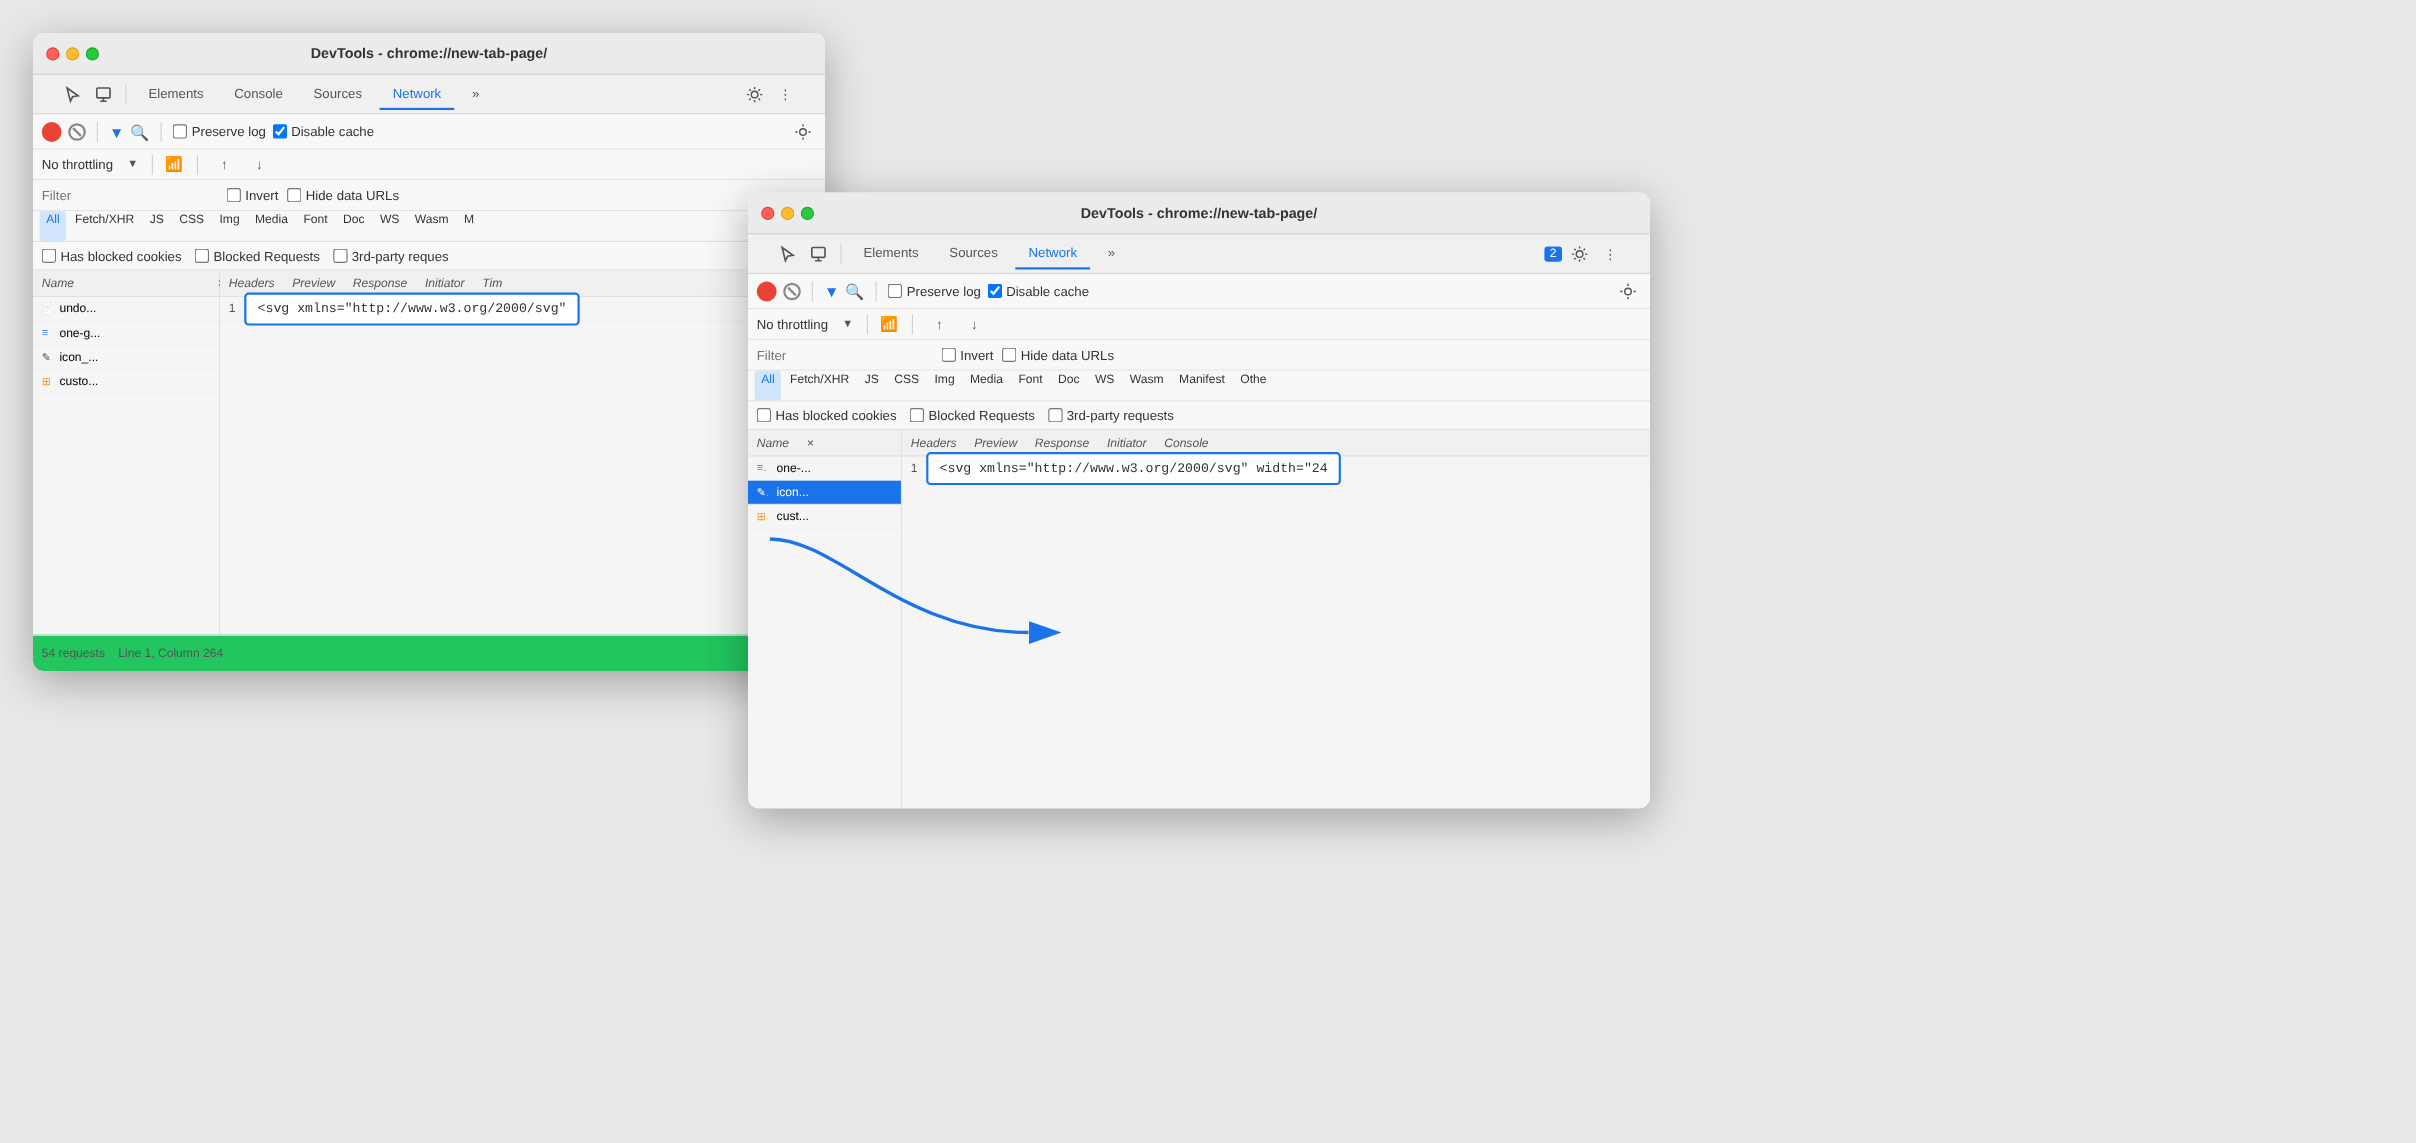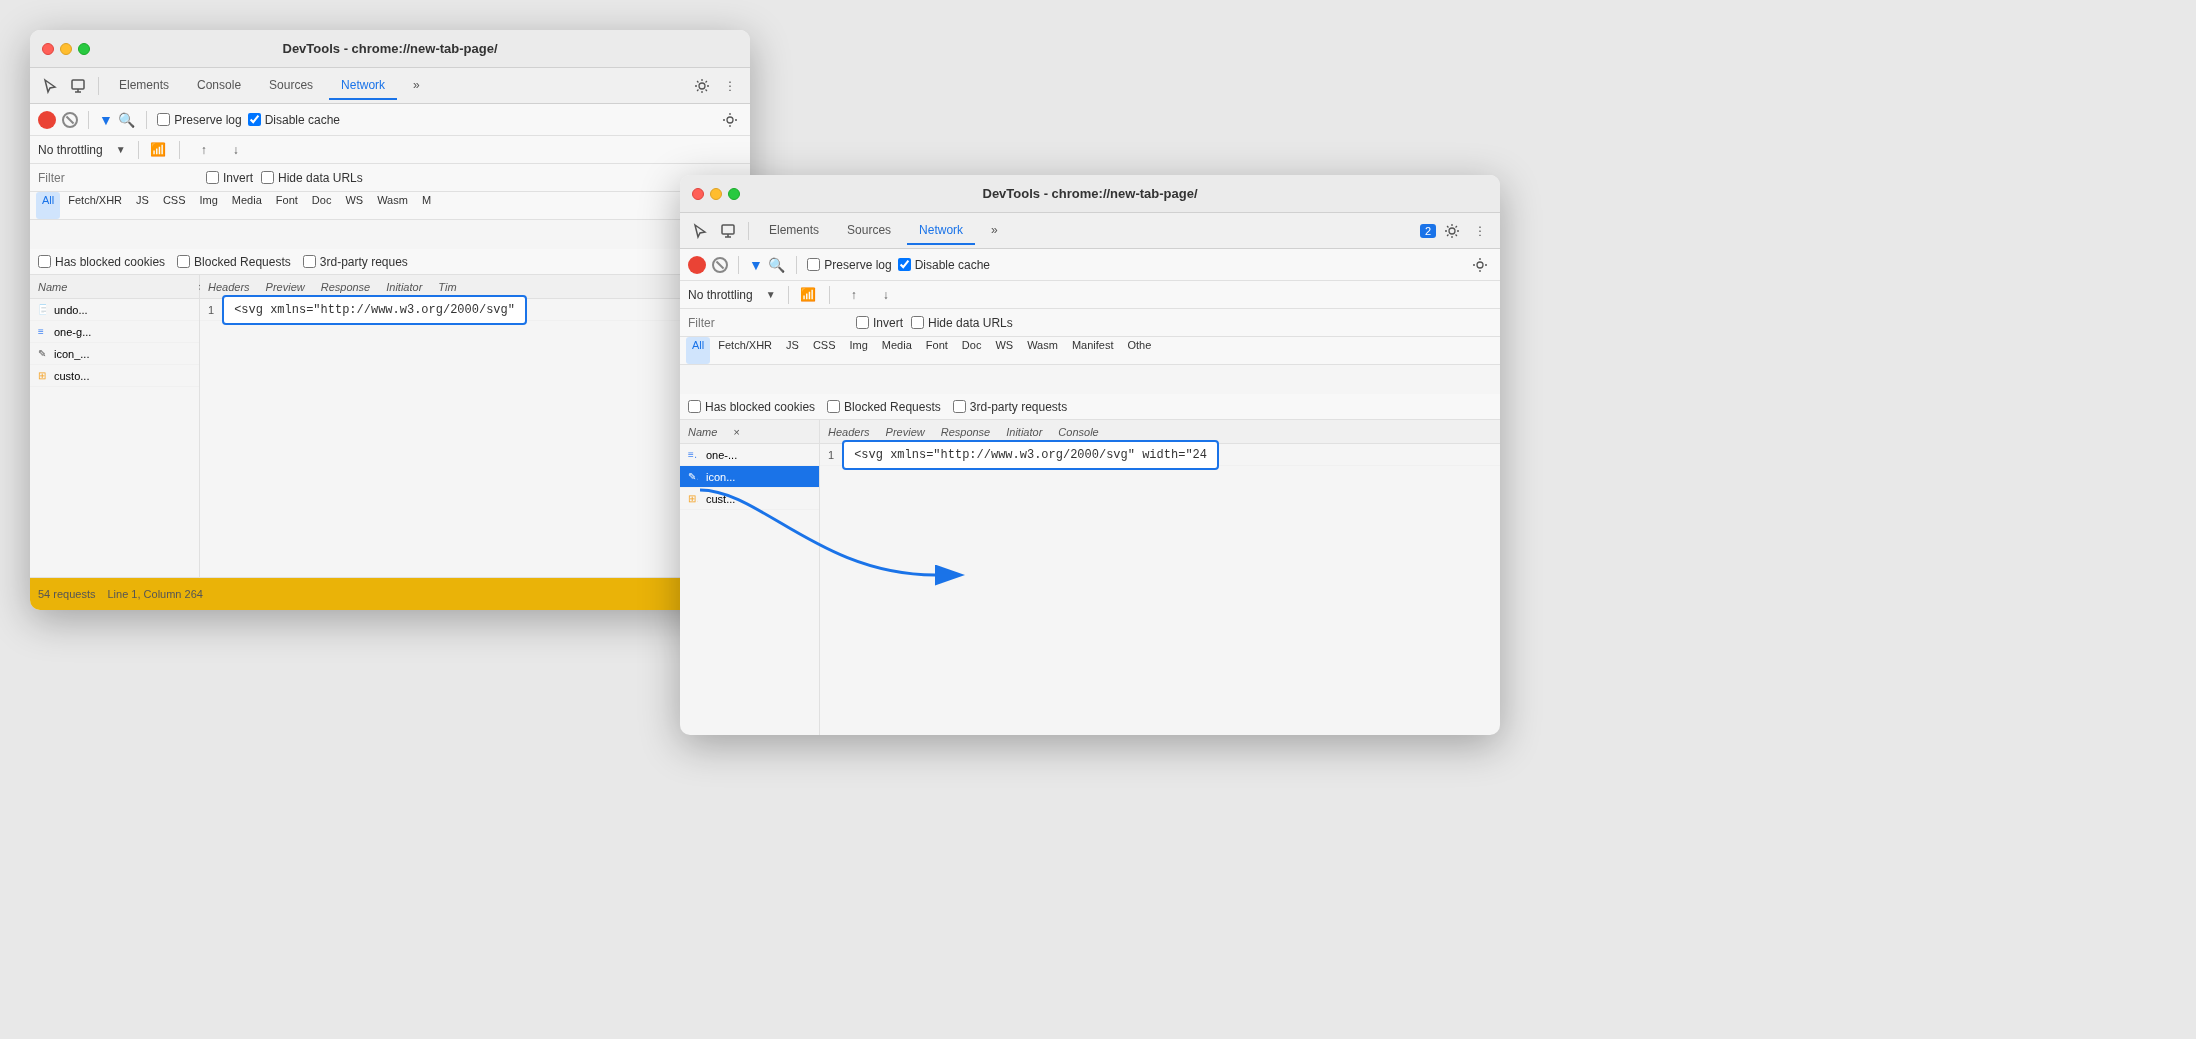--- a/index.html
+++ b/index.html
@@ -54,21 +54,21 @@
       font-weight: 600;
       color: #333;
     }
 
     .devtools-toolbar {
       background: #f0f0f0;
       border-bottom: 1px solid #d0d0d0;
       height: 36px;
       display: flex;
       align-items: center;
-      padding: 0 8px;
+      padding: 0 24px;
       gap: 4px;
     }
 
     .tab {
       padding: 6px 12px;
       font-size: 12px;
       color: #555;
       cursor: pointer;
       border-bottom: 2px solid transparent;
       white-space: nowrap;
@@ -195,21 +195,20 @@
     }
 
     .checkboxes-row {
       background: #f8f8f8;
       border-bottom: 1px solid #e0e0e0;
       height: 26px;
       display: flex;
       align-items: center;
       padding: 0 8px;
       gap: 12px;
-      margin-top: 29px;
     }
 
     .table-header {
       background: #f0f0f0;
       border-bottom: 1px solid #e0e0e0;
       height: 24px;
       display: flex;
       align-items: center;
       padding: 0;
       font-size: 11px;
@@ -234,21 +233,21 @@
     .table-row.selected { background: #1a73e8; color: #fff; }
 
     .td {
       padding: 0 8px;
       white-space: nowrap;
       overflow: hidden;
       text-overflow: ellipsis;
     }
 
     .status-bar {
-      background: #eab308;
+      background: #22c55e;
       border-top: 1px solid #e0e0e0;
       height: 24px;
       display: flex;
       align-items: center;
       padding: 16px 8px;
       gap: 12px;
       font-size: 11px;
       color: #555;
     }
 

